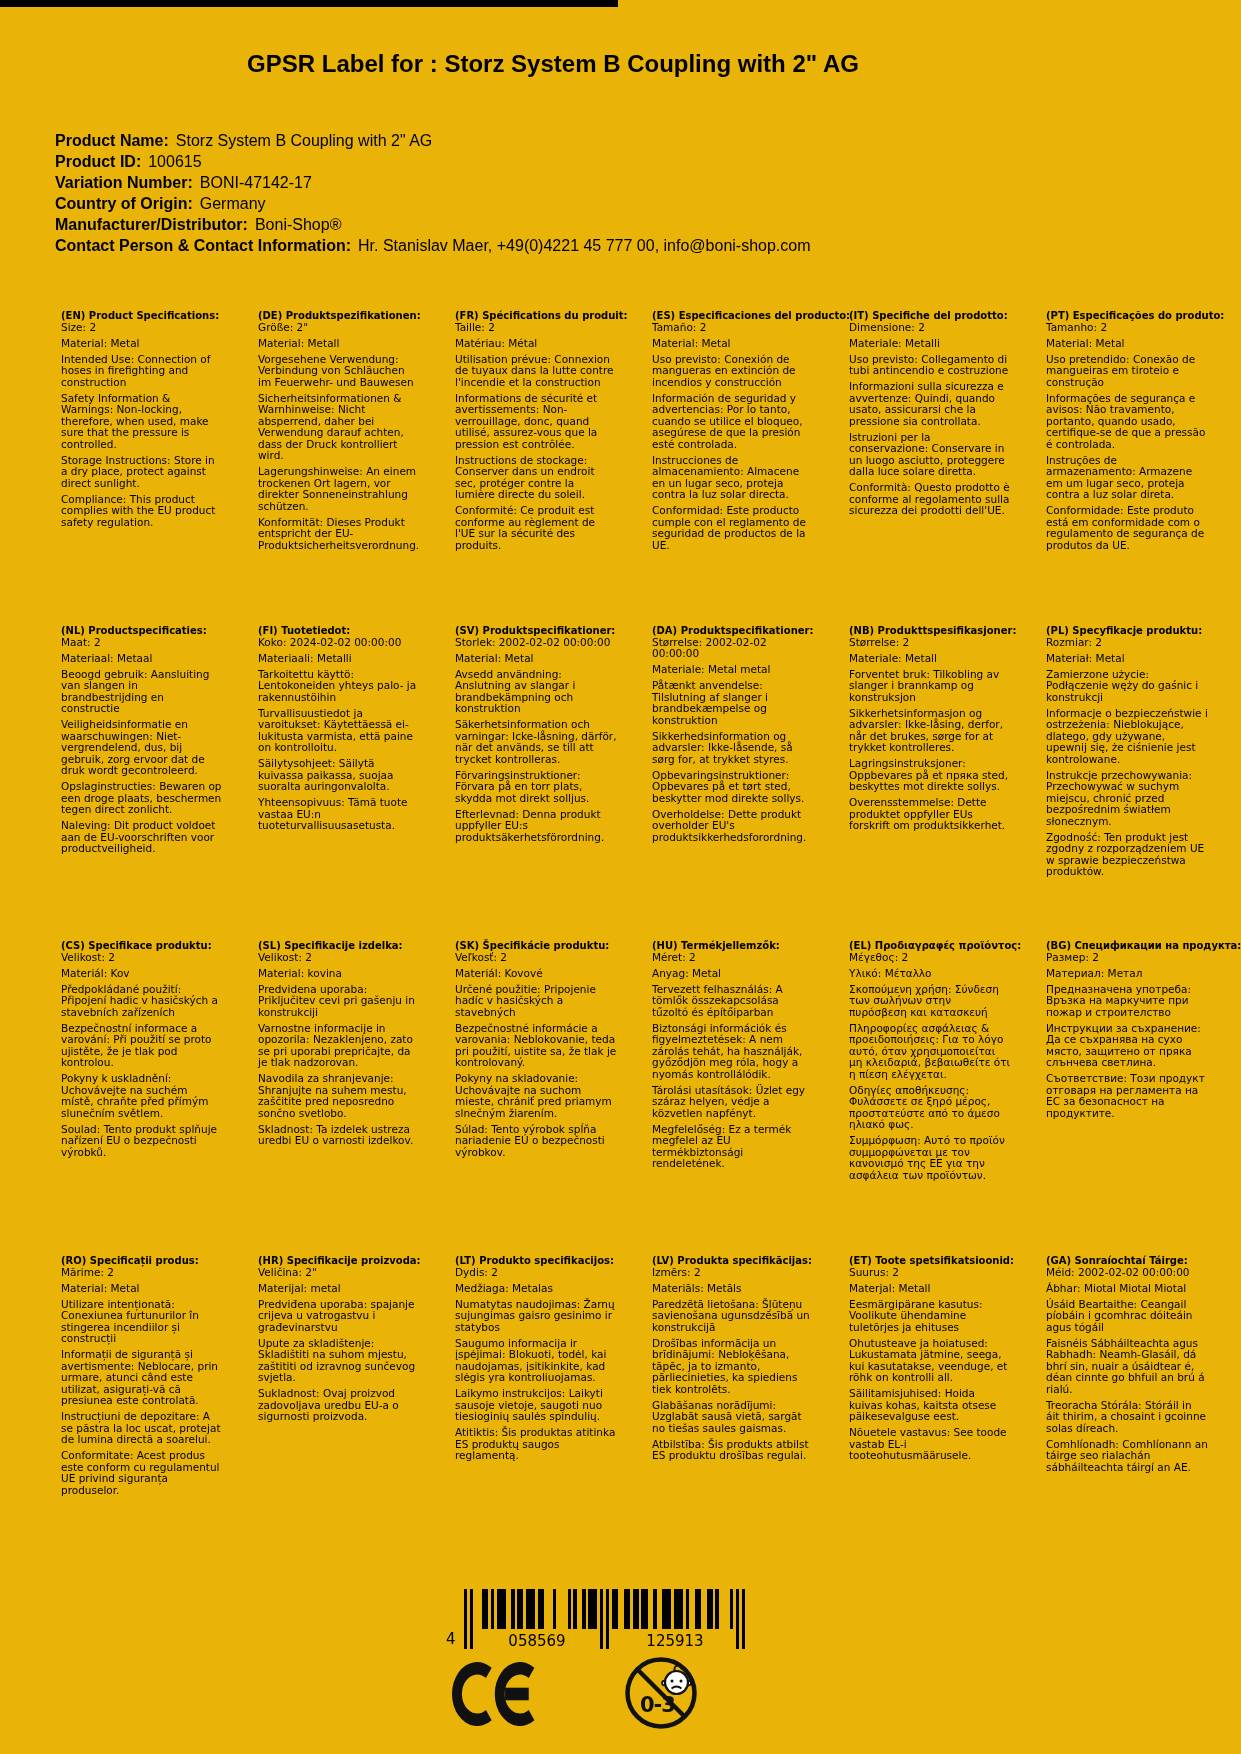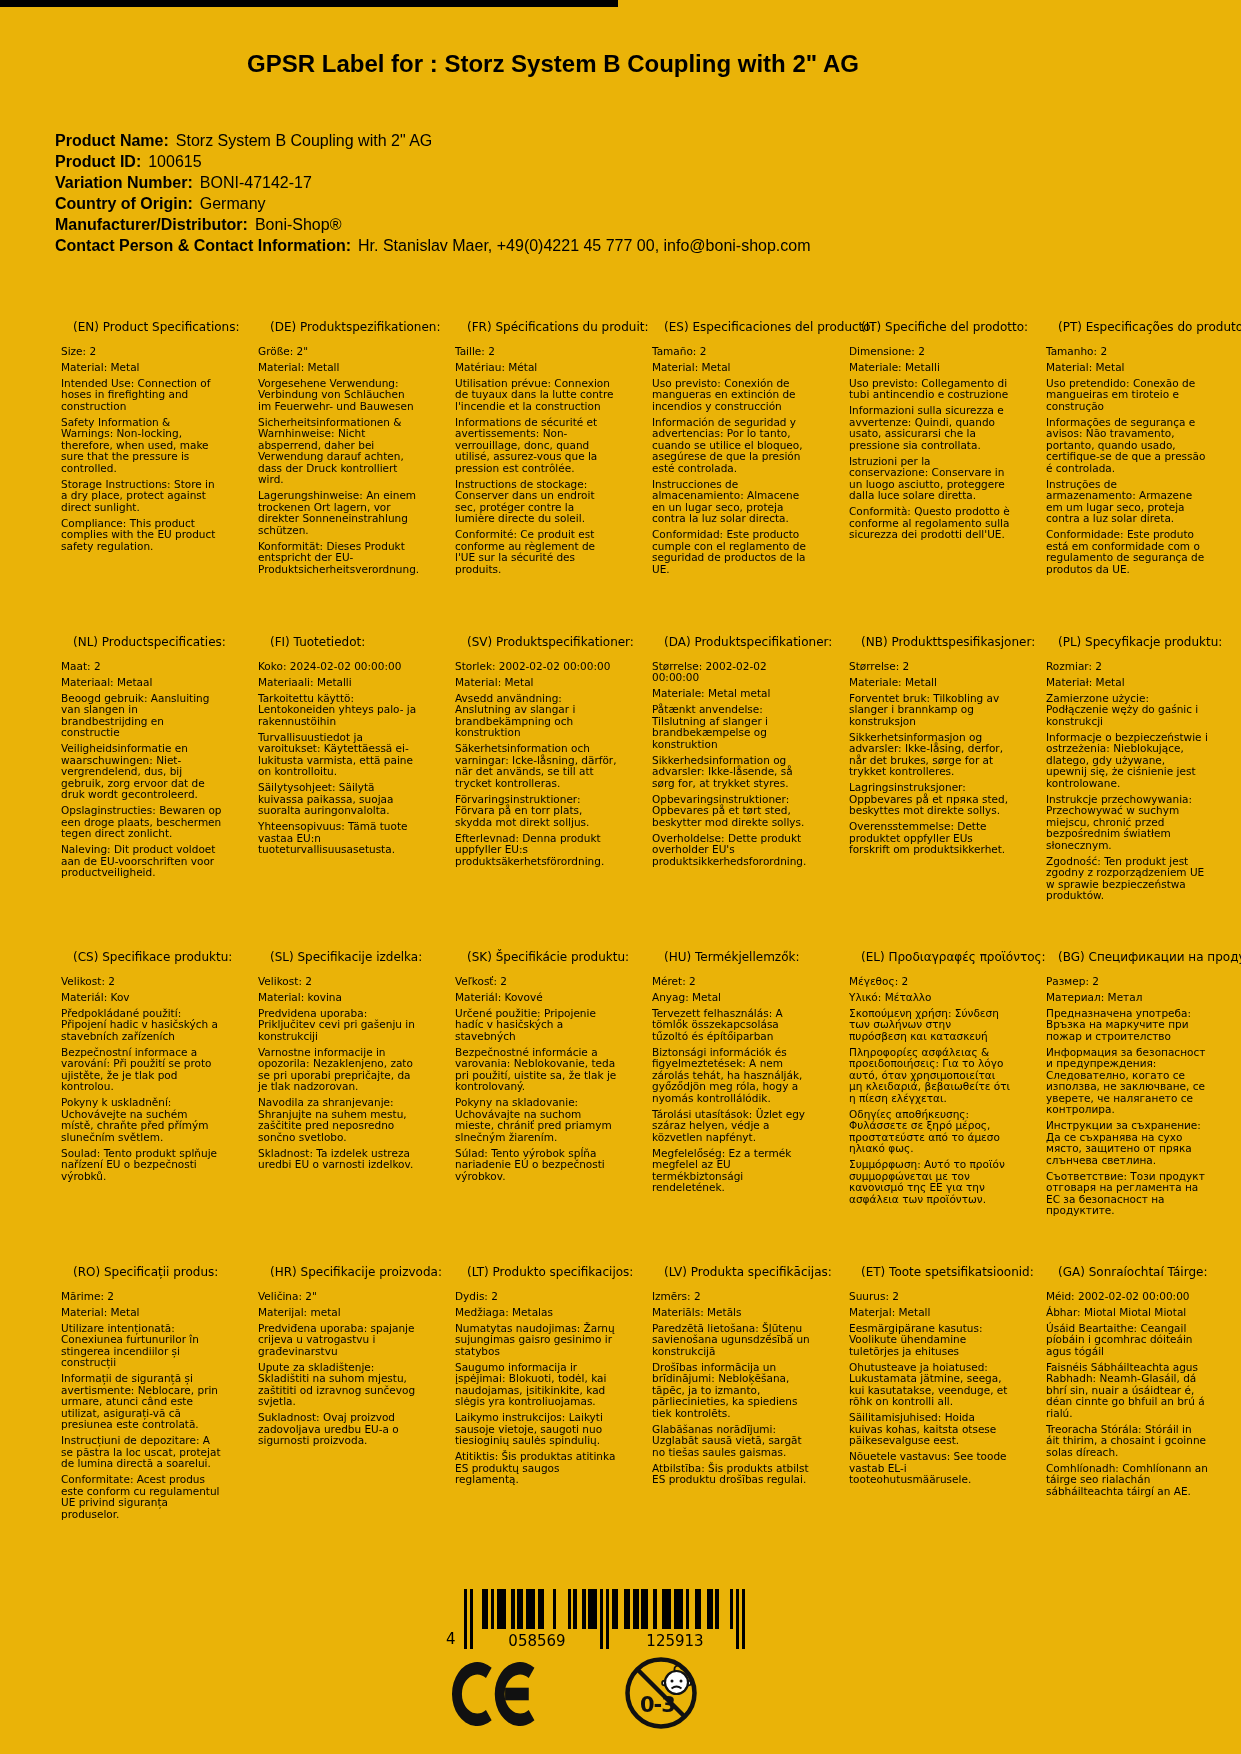--- a/index.html
+++ b/index.html
@@ -8,23 +8,23 @@
   .top-strip{position:absolute;top:0;left:0;width:618px;height:7px;background:#000;}
   .title{position:absolute;top:50px;left:0;width:1106px;margin:0;text-align:center;
          font-family:"Liberation Sans",sans-serif;font-weight:bold;font-size:24px;color:#000;}
   .pinfo{position:absolute;left:55px;top:130px;font-family:"Liberation Sans",sans-serif;
          font-size:16px;line-height:21px;color:#000;}
   .pirow b{font-weight:bold;}
   .pirow .pival{margin-left:7px;font-weight:normal;}
   .specs{position:absolute;left:61px;top:310px;display:grid;
          grid-template-columns:repeat(6,197px);grid-template-rows:315px 315px 315px auto;}
   .cell{width:162px;font-size:10.5px;line-height:11.5px;overflow-wrap:break-word;}
-  .cell h3{font-size:12px;font-weight:normal;margin:12px;white-space:nowrap;}
+  .cell h3{font-size:10px;font-weight:bold;margin:0;white-space:nowrap;}
   .cell p{margin:4.5px 0 0 0;}
-  .cell p:first-of-type{margin-top:8px;}
+  .cell p:first-of-type{margin-top:0;}
   .barcode{position:absolute;left:446px;top:1589px;display:flex;align-items:flex-end;gap:8px;}
   .bc-prefix{font-size:15px;line-height:1;padding-bottom:3px;font-family:"DejaVu Sans",sans-serif;}
   .bc-svg rect{fill:#000;}
   .bc-svg text{font-family:"DejaVu Sans",sans-serif;fill:#000;}
   .ce-wrap{position:absolute;left:452px;top:1662px;}
   .age-wrap{position:absolute;left:624px;top:1656px;}
 </style>
 </head>
 <body>
 
@@ -194,21 +194,20 @@
         <p>Σκοπούμενη χρήση: Σύνδεση των σωλήνων στην πυρόσβεση και κατασκευή</p>
         <p>Πληροφορίες ασφάλειας &amp; προειδοποιήσεις: Για το λόγο αυτό, όταν χρησιμοποιείται μη κλειδαριά, βεβαιωθείτε ότι η πίεση ελέγχεται.</p>
         <p>Οδηγίες αποθήκευσης: Φυλάσσετε σε ξηρό μέρος, προστατεύστε από το άμεσο ηλιακό φως.</p>
         <p>Συμμόρφωση: Αυτό το προϊόν συμμορφώνεται με τον κανονισμό της ΕΕ για την ασφάλεια των προϊόντων.</p>
       </div>
       <div class="cell">
         <h3>(BG) Спецификации на продукта:</h3>
         <p>Размер: 2</p>
         <p>Материал: Метал</p>
         <p>Предназначена употреба: Връзка на маркучите при пожар и строителство</p>
-        <p>Информация за безопасност и предупреждения: Следователно, когато се използва, не заключване, се уверете, че налягането се контролира.</p>
         <p>Инструкции за съхранение: Да се съхранява на сухо място, защитено от пряка слънчева светлина.</p>
         <p>Съответствие: Този продукт отговаря на регламента на ЕС за безопасност на продуктите.</p>
       </div>
       <div class="cell">
         <h3>(RO) Specificații produs:</h3>
         <p>Mărime: 2</p>
         <p>Material: Metal</p>
         <p>Utilizare intenționată: Conexiunea furtunurilor în stingerea incendiilor și construcții</p>
         <p>Informații de siguranță și avertismente: Neblocare, prin urmare, atunci când este utilizat, asigurați-vă că presiunea este controlată.</p>
         <p>Instrucțiuni de depozitare: A se păstra la loc uscat, protejat de lumina directă a soarelui.</p>

